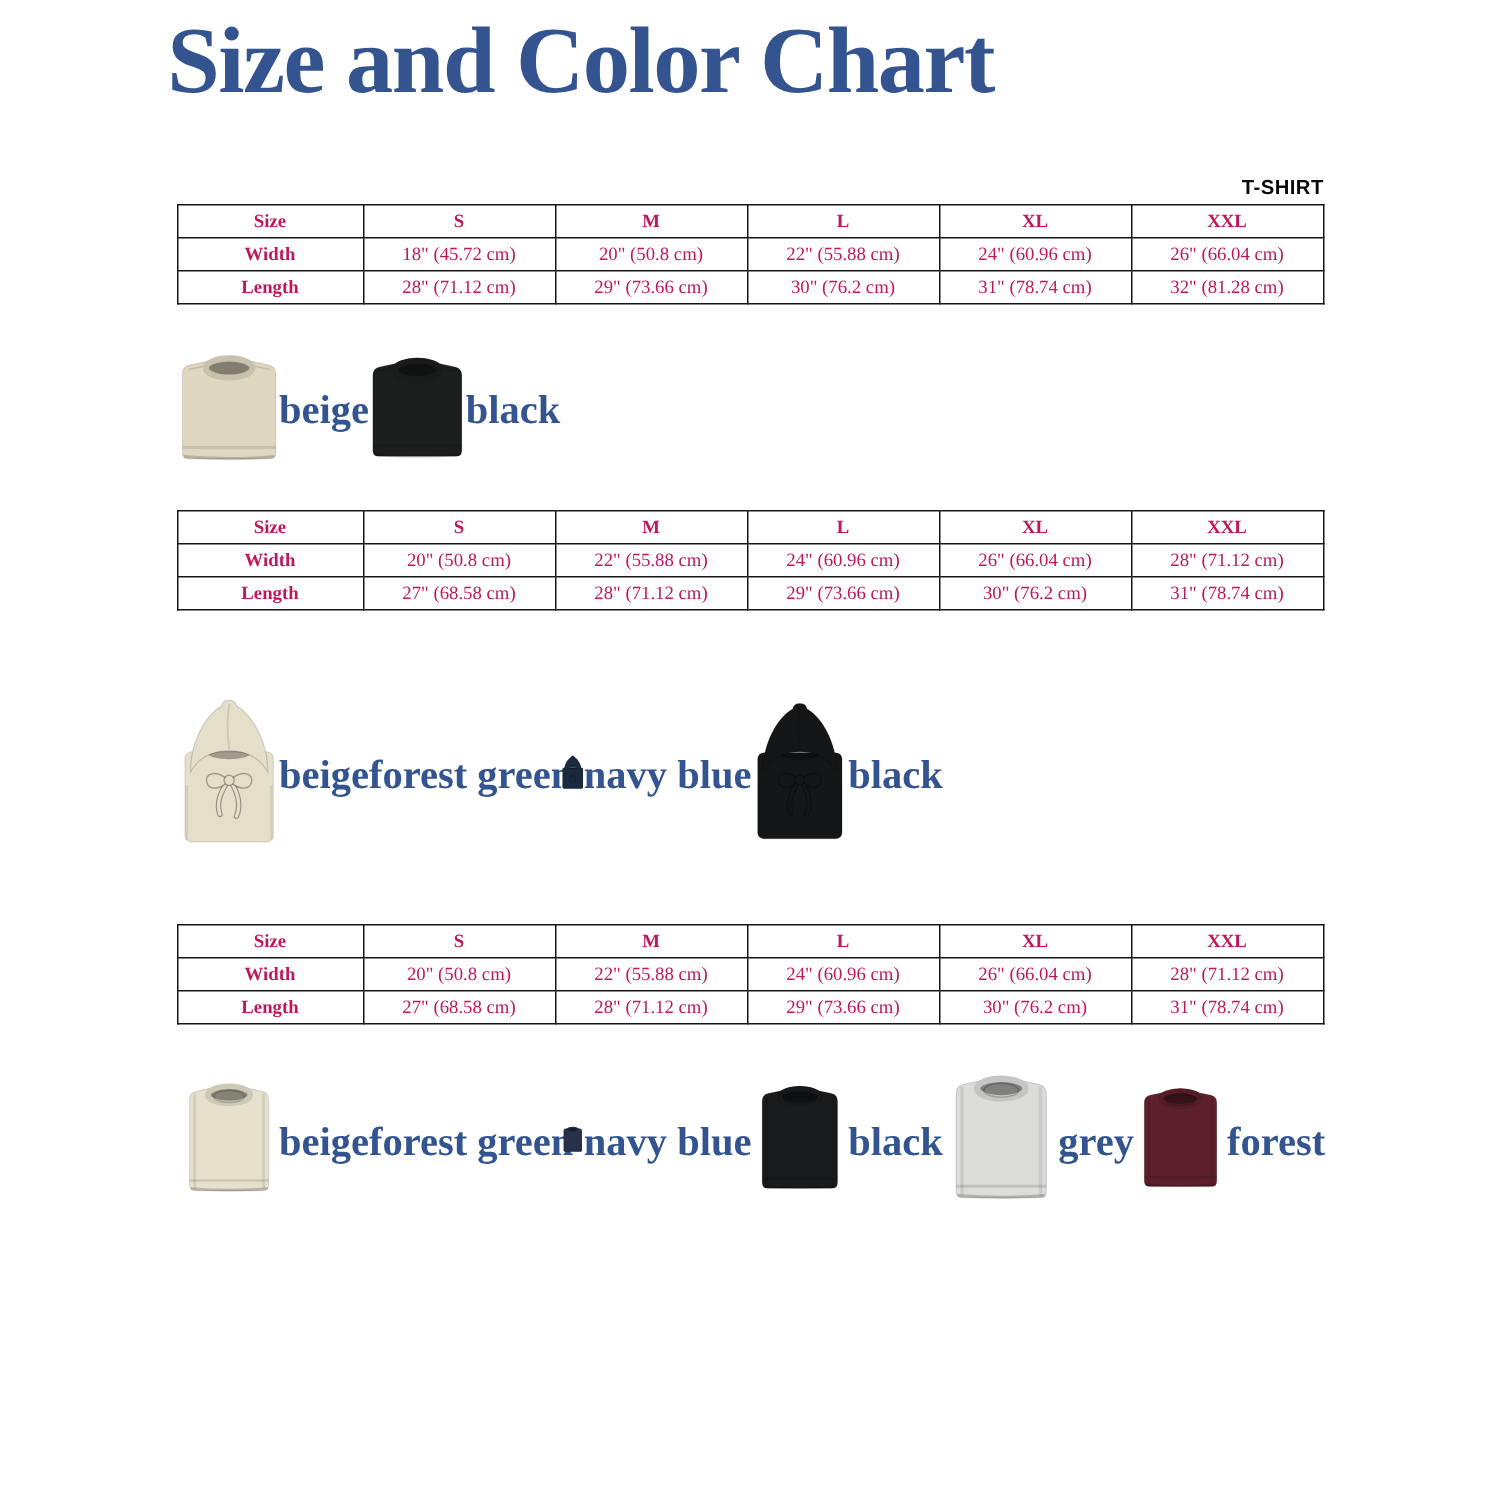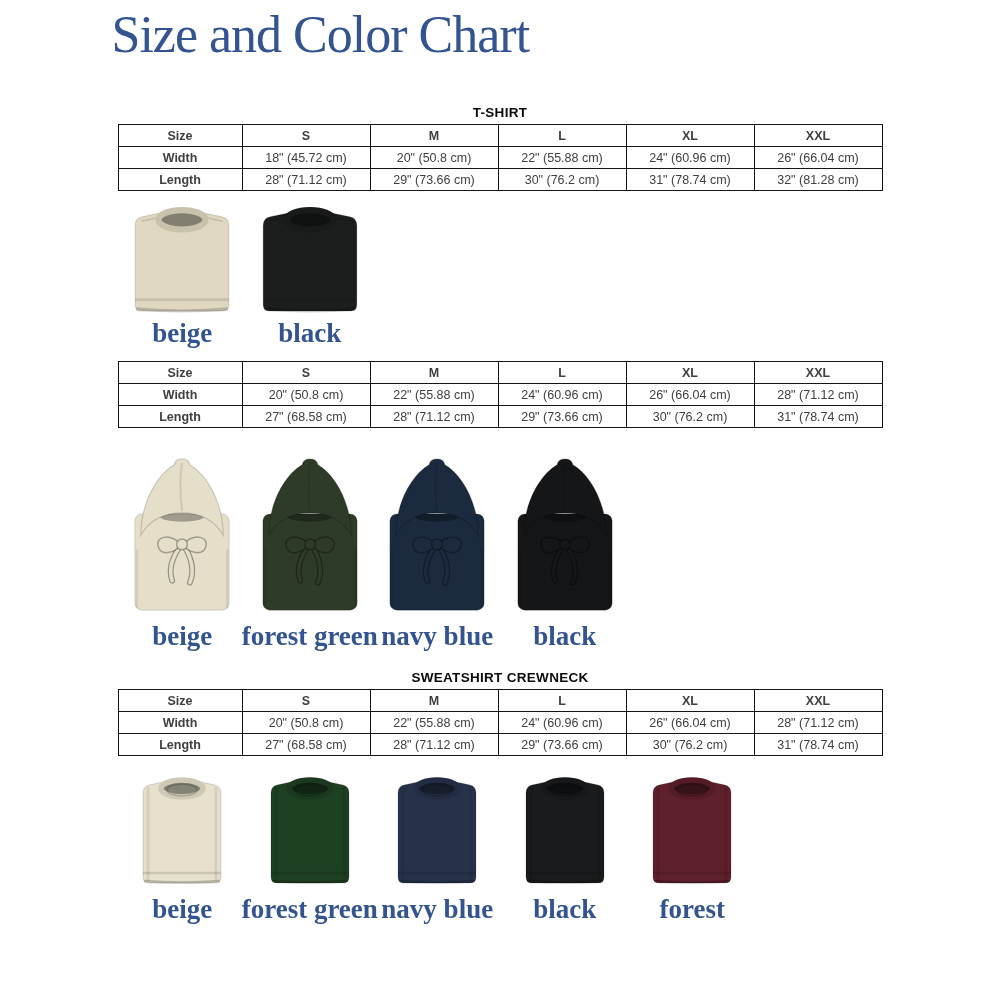--- a/index.html
+++ b/index.html
@@ -5,70 +5,71 @@
   html, body { margin:0; padding:0; }
   body {
     width:1000px; height:1000px; overflow:hidden;
     background:#ffffff;
     font-family:"Liberation Sans", sans-serif;
   }
   .content { width:765px; margin:0 auto; padding-top:6px; }
 
   .page-title {
     font-family:"Liberation Serif", serif;
-    font-weight:400;
-    font-size:52px;
+    font-weight:700;
+    font-size:63px;
     line-height:1.1;
     letter-spacing:-1px;
     color:var(--accent, #33548F);
     margin:0 0 0 -6px;
   }
 
   .chart-section { margin:0; }
   .section-tshirt   { margin-top:42px; }
   .section-hoodie   { margin-top:12px; }
   .section-crewneck { margin-top:18px; }
 
   .section-title {
     font-size:13.5px;
     font-weight:700;
     letter-spacing:.3px;
-    text-align:center;
+    text-align:right;
     color:#0b0b0b;
     margin:0 0 4px 0;
   }
 
   table.size-table {
     width:765px;
     border-collapse:collapse;
     table-layout:fixed;
     border:1.5px solid #141414;
   }
   table.size-table col.c-label { width:124px; }
   table.size-table th, table.size-table td {
     border:1px solid #141414;
     height:21px;
     padding:0 2px;
     text-align:center;
     vertical-align:middle;
     font-size:12.5px;
-    color:#404040;
+    color:#be185d;
     white-space:nowrap;
+    font-family:Liberation Serif, serif;
   }
   table.size-table thead th, table.size-table tbody th { font-weight:700; }
   table.size-table td { font-weight:400; }
 
   .swatch-row { display:flex; justify-content:flex-start; margin-left:1px; }
   .section-tshirt   .swatch-row { margin-top:13px; }
   .section-hoodie   .swatch-row { margin-top:25px; }
   .section-crewneck .swatch-row { margin-top:18px; }
 
   figure.swatch {
     width:127.5px; margin:0; padding:0;
-    display:flex; flex-direction:column; align-items:center;
+    display:flex; align-items:center;
   }
   .garment { display:block; }
   .garment.tshirt   { width:102px; height:112px; }
   .garment.hoodie   { width:108px; height:166px; }
   .garment.crewneck { width:100px; height:118px; }
 
   .swatch-label {
     font-family:"Liberation Serif", serif;
     font-weight:700;
     font-size:27px;
@@ -241,21 +242,20 @@
       <figure class="swatch" style="--c: #141617;">
         <svg class="garment hoodie" viewBox="0 0 110 165">
             <use href="#g-hoodie"></use>
           </svg>
         <figcaption class="swatch-label">black</figcaption>
       </figure>
     </div>
   </section>
 
   <section class="chart-section section-crewneck">
-    <h2 class="section-title">SWEATSHIRT CREWNECK</h2>
     <table class="size-table">
       <colgroup>
           <col class="c-label">
           <col>
           <col>
           <col>
           <col>
           <col>
         </colgroup>
       <thead>
@@ -305,20 +305,26 @@
             <use href="#g-crewneck"></use>
           </svg>
         <figcaption class="swatch-label">navy blue</figcaption>
       </figure>
       <figure class="swatch" style="--c: #191B1C;">
         <svg class="garment crewneck" viewBox="0 0 100 118">
             <use href="#g-crewneck"></use>
           </svg>
         <figcaption class="swatch-label">black</figcaption>
       </figure>
+      <figure class="swatch" style="--c: #DCDCDA;">
+        <svg class="garment crewneck" viewBox="0 0 100 118">
+            <use href="#g-crewneck"></use>
+          </svg>
+        <figcaption class="swatch-label">grey</figcaption>
+      </figure>
       <figure class="swatch" style="--c: #5E202C;">
         <svg class="garment crewneck" viewBox="0 0 100 118">
             <use href="#g-crewneck"></use>
           </svg>
         <figcaption class="swatch-label">forest</figcaption>
       </figure>
     </div>
   </section>
 
 </div>

